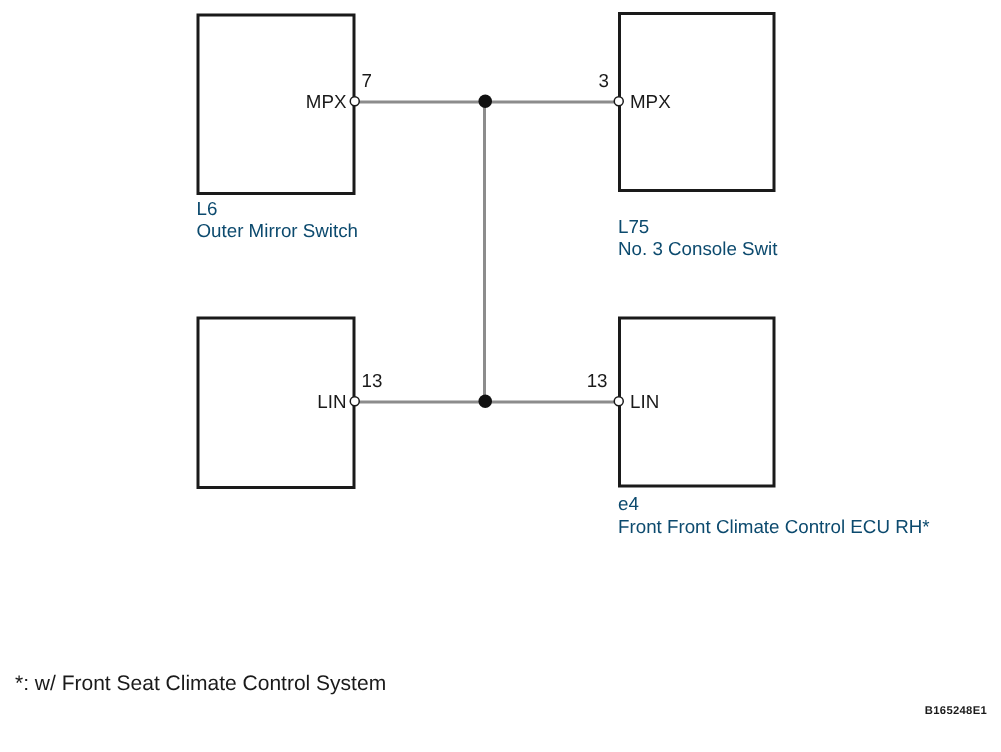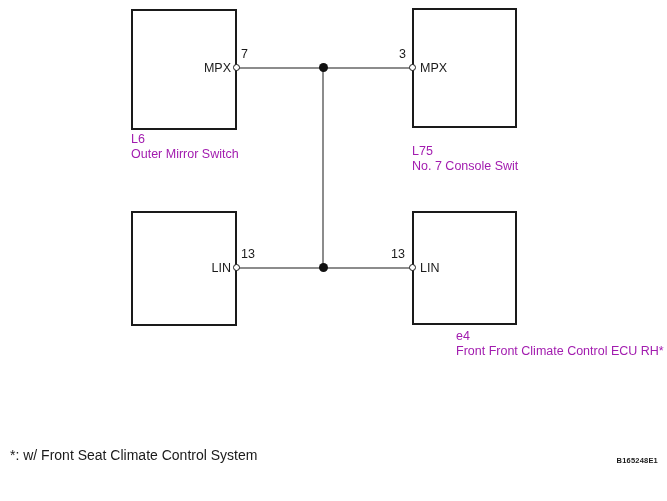--- a/index.html
+++ b/index.html
@@ -69,38 +69,38 @@
   .pin-num-l6  { left: 241px; top: 47px; }
   .pin-num-l75 { left: 390px; top: 47px; width: 16px; text-align: right; }
   .pin-num-e34 { left: 241px; top: 247px; }
   .pin-num-e4  { left: 381px; top: 247px; width: 24px; text-align: right; }
 
   .sig-l6  { left: 190px; top: 61px; width: 41px; text-align: right; }
   .sig-l75 { left: 420px; top: 61px; }
   .sig-e34 { left: 196px; top: 261px; width: 35px; text-align: right; }
   .sig-e4  { left: 420px; top: 261px; }
 
-  .caption { position: absolute; font-size: 12.5px; line-height: 14.5px; color: #a21caf; white-space: nowrap; }
+  .caption { position: absolute; font-size: 12.5px; line-height: 14.5px; color: #0c4a6e; white-space: nowrap; }
   .cap-l6  { left: 131px; top: 132px; }
   .cap-l75 { left: 412px; top: 144px; }
   .cap-e34 { left: 131px; top: 329px; }
-  .cap-e4  { left: 412px; top: 329px; margin-left: 44px; }
+  .cap-e4  { left: 412px; top: 329px; }
 
   .footnote {
     position: absolute;
     left: 10px;
     top: 447px;
     font-size: 14px;
     color: #1a1a1a;
     white-space: nowrap;
   }
   .doc-code {
     position: absolute;
     right: 9px;
-    top: 456px;
+    top: 469px;
     font-size: 7.5px;
     font-weight: bold;
     color: #1a1a1a;
     letter-spacing: 0.2px;
     padding-left: 36px;
   }
 </style>
 </head>
 <body>
 
@@ -132,21 +132,21 @@
   <div class="txt sig-l75">MPX</div>
   <div class="txt sig-e34">LIN</div>
   <div class="txt sig-e4">LIN</div>
 
   <div class="caption cap-l6">
     <div>L6</div>
     <div>Outer Mirror Switch</div>
   </div>
   <div class="caption cap-l75">
     <div>L75</div>
-    <div>No. 7 Console Swit</div>
+    <div>No. 3 Console Swit</div>
   </div>
   <div class="caption cap-e34">
   </div>
   <div class="caption cap-e4">
     <div>e4</div>
     <div>Front Front Climate Control ECU RH*</div>
   </div>
 
   <div class="footnote">*: w/ Front Seat Climate Control System</div>
 

